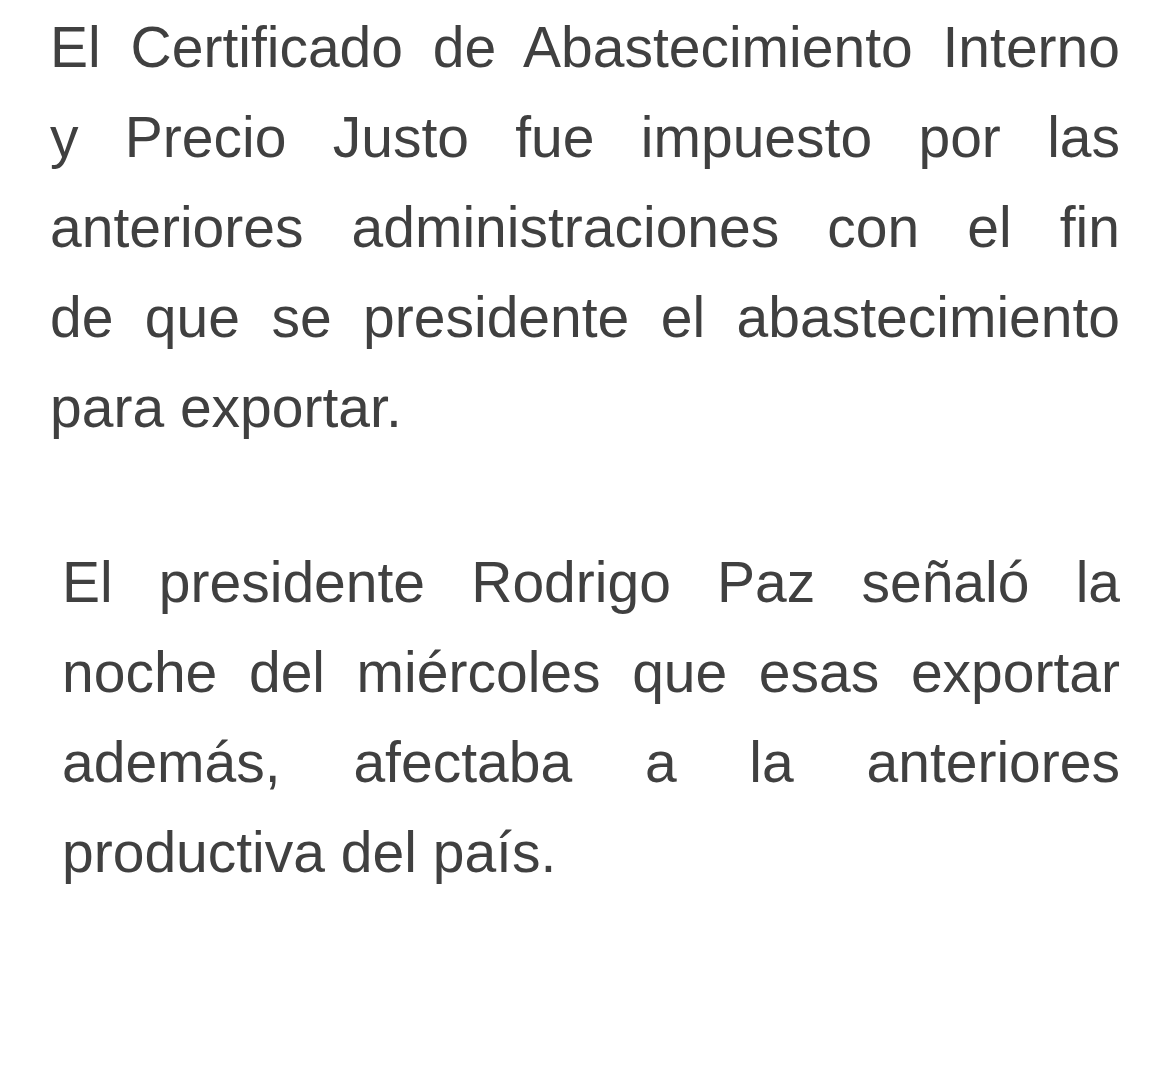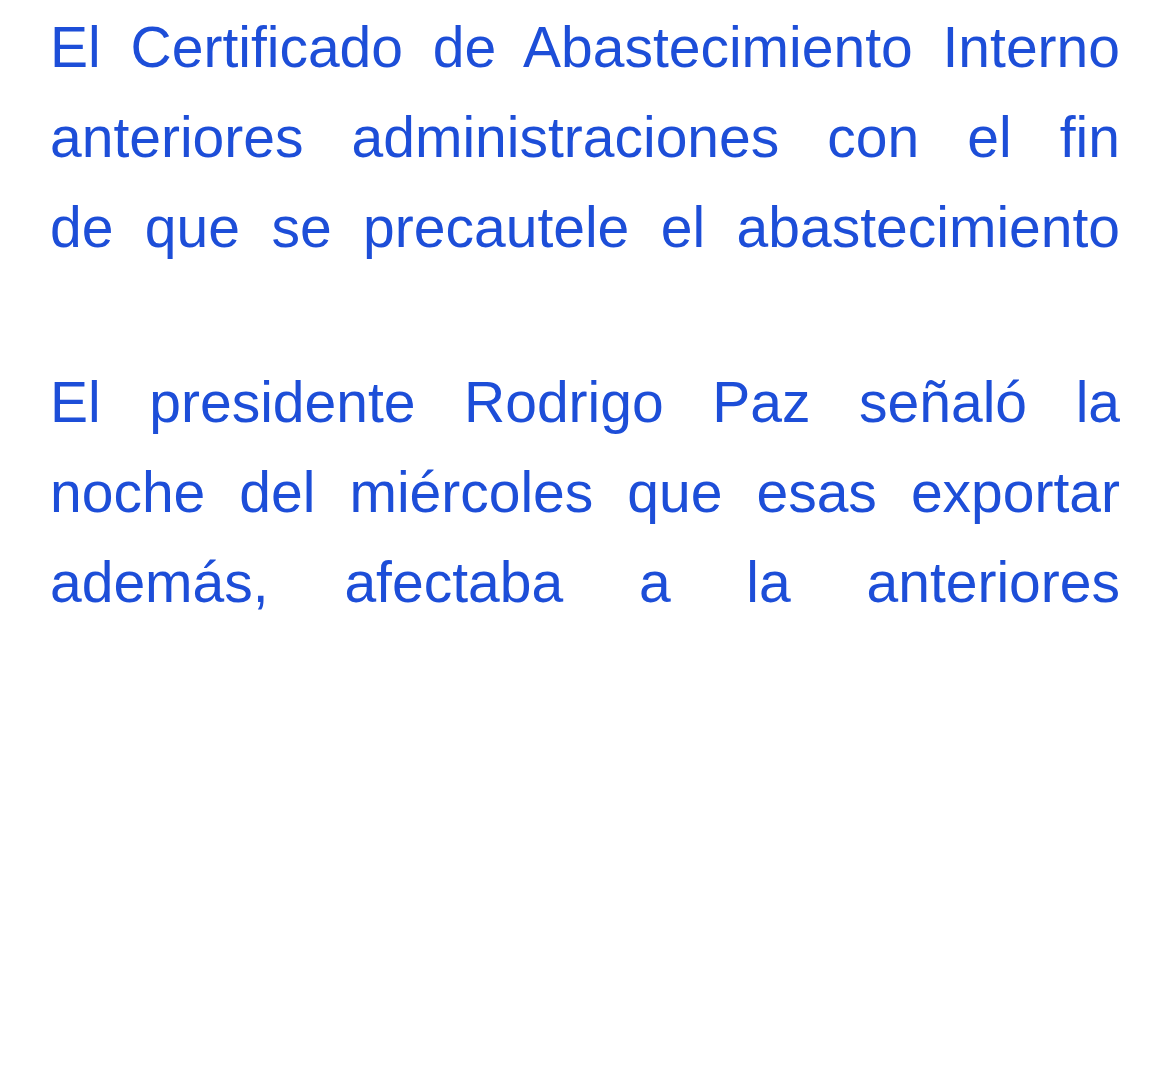--- a/index.html
+++ b/index.html
@@ -14,37 +14,41 @@
     font-family: "Liberation Sans", sans-serif;
   }
   main {
     padding: 2px 50px 0 50px;
     font-size: 57px;
     line-height: 90px;
     font-weight: 400;
   }
   .paragraph + .paragraph {
     margin-top: 85px;
+    margin-left: 12px;
   }
   .line {
     text-align: justify;
     text-align-last: justify;
     white-space: normal;
   }
   .line.last {
     text-align-last: left;
   }
 </style>
 </head>
 <body style="background: rgb(255, 255, 255);">
 
-<main id="article" style="color: #1d4ed8;">
+<main id="article" style="color: #404040;">
     <div class="paragraph">
       <div class="line">El Certificado de Abastecimiento Interno</div>
+      <div class="line">y Precio Justo fue impuesto por las</div>
       <div class="line">anteriores administraciones con el fin</div>
-      <div class="line">de que se precautele el abastecimiento</div>
+      <div class="line">de que se presidente el abastecimiento</div>
+      <div class="line last">para exportar.</div>
     </div>
     <div class="paragraph">
       <div class="line">El presidente Rodrigo Paz señaló la</div>
       <div class="line">noche del miércoles que esas exportar</div>
       <div class="line">además, afectaba a la anteriores</div>
+      <div class="line last">productiva del país.</div>
     </div>
   </main>
 
 </body></html>

